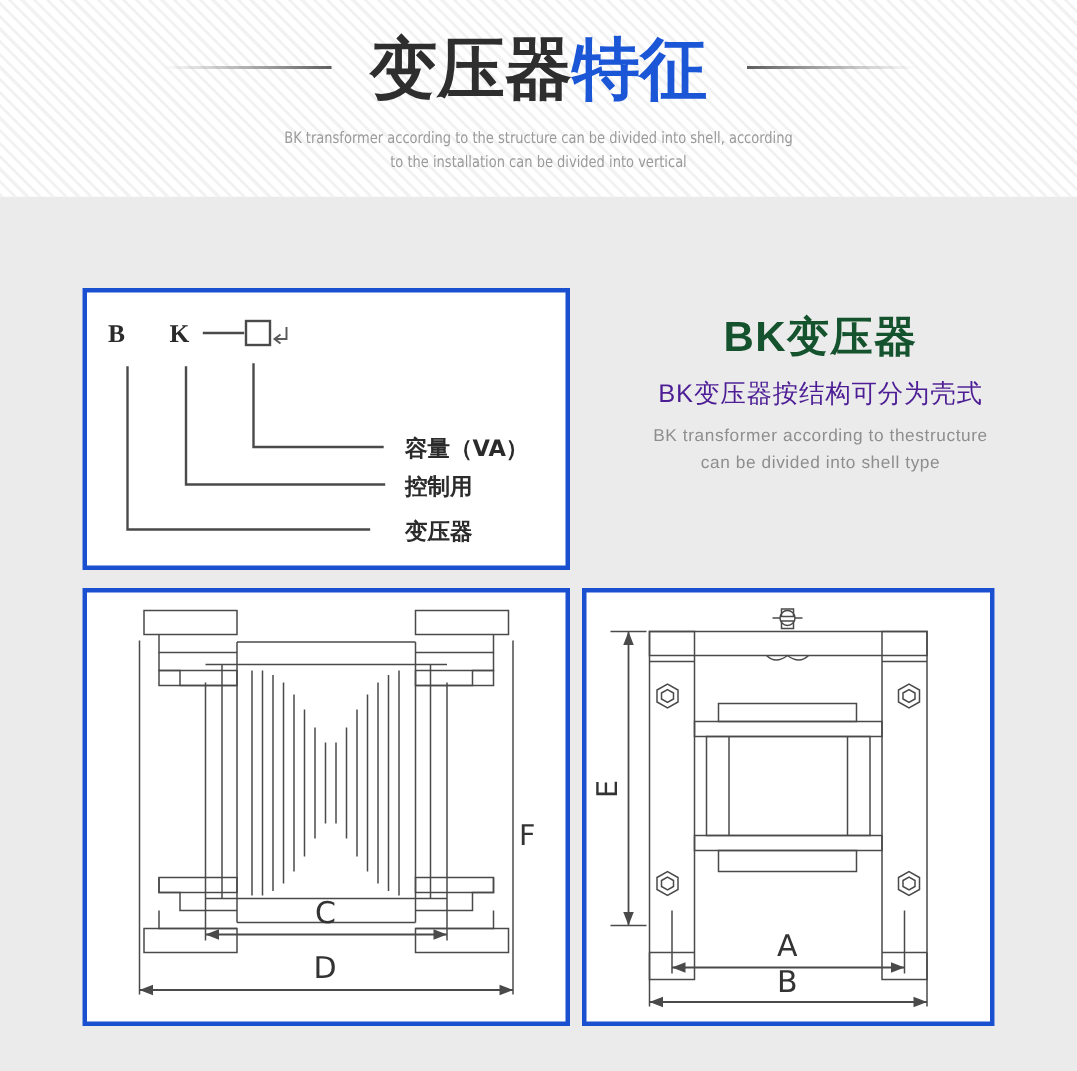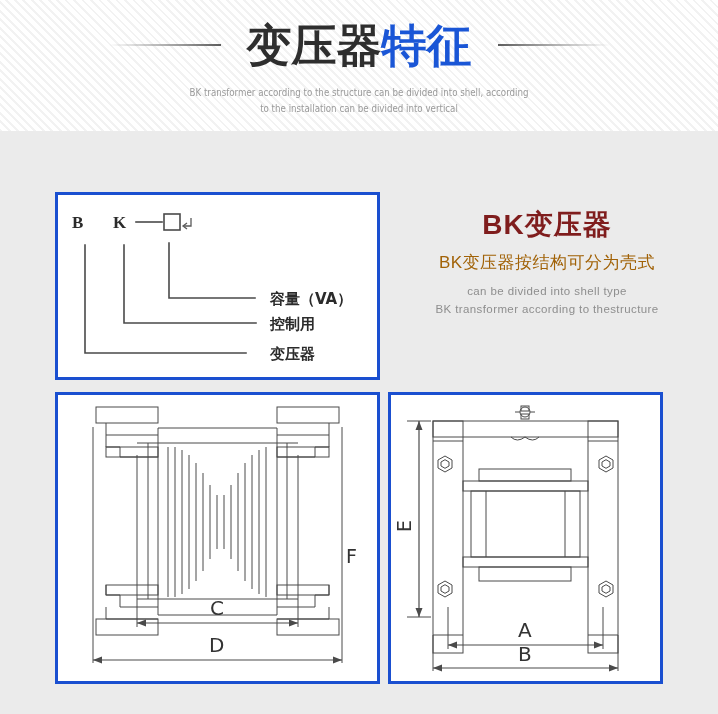--- a/index.html
+++ b/index.html
@@ -91,28 +91,28 @@
   .info {
     position: absolute;
     left: 396px;
     top: 208px;
     width: 302px;
     text-align: center;
   }
   .info-head {
     font-size: 28px;
     font-weight: bold;
-    color: #7f1d1d;
+    color: #14532d;
     line-height: 34px;
     letter-spacing: 1px;
   }
   .info-cn {
     margin-top: 8px;
     font-size: 17px;
-    color: #a16207;
+    color: #4c1d95;
     line-height: 25px;
     letter-spacing: 0.5px;
   }
   .info-en {
     margin-top: 7px;
     font-size: 11.5px;
     color: #8e8e8e;
     line-height: 18px;
     letter-spacing: 0.4px;
   }
@@ -169,22 +169,22 @@
     <text x="212" y="164" font-size="15" font-weight="bold" fill="#2b2b2b" font-family="DejaVu Sans, Liberation Sans, sans-serif">变压器</text>
   </svg>
 </div>
 
 <div class="info">
   <div class="info-head">BK变压器</div>
   <div class="info-cn">
     <div>BK变压器按结构可分为壳式</div>
   </div>
   <div class="info-en">
+    <div>BK transformer according to thestructure</div>
     <div>can be divided into shell type</div>
-    <div>BK transformer according to thestructure</div>
   </div>
 </div>
 
 <div class="panel" id="panel-top">
   <svg class="draw-svg" width="319" height="286" viewBox="0 0 319 286">
     <g fill="none" stroke="#4a4a4a" stroke-width="1" stroke-linejoin="miter">
 
       <rect x="38" y="12" width="62" height="16"></rect>
       <path d="M48,28 L48,40 L100,40"></path>
       <path d="M48,40 L48,52 L62,52 L62,62 L100,62"></path>

